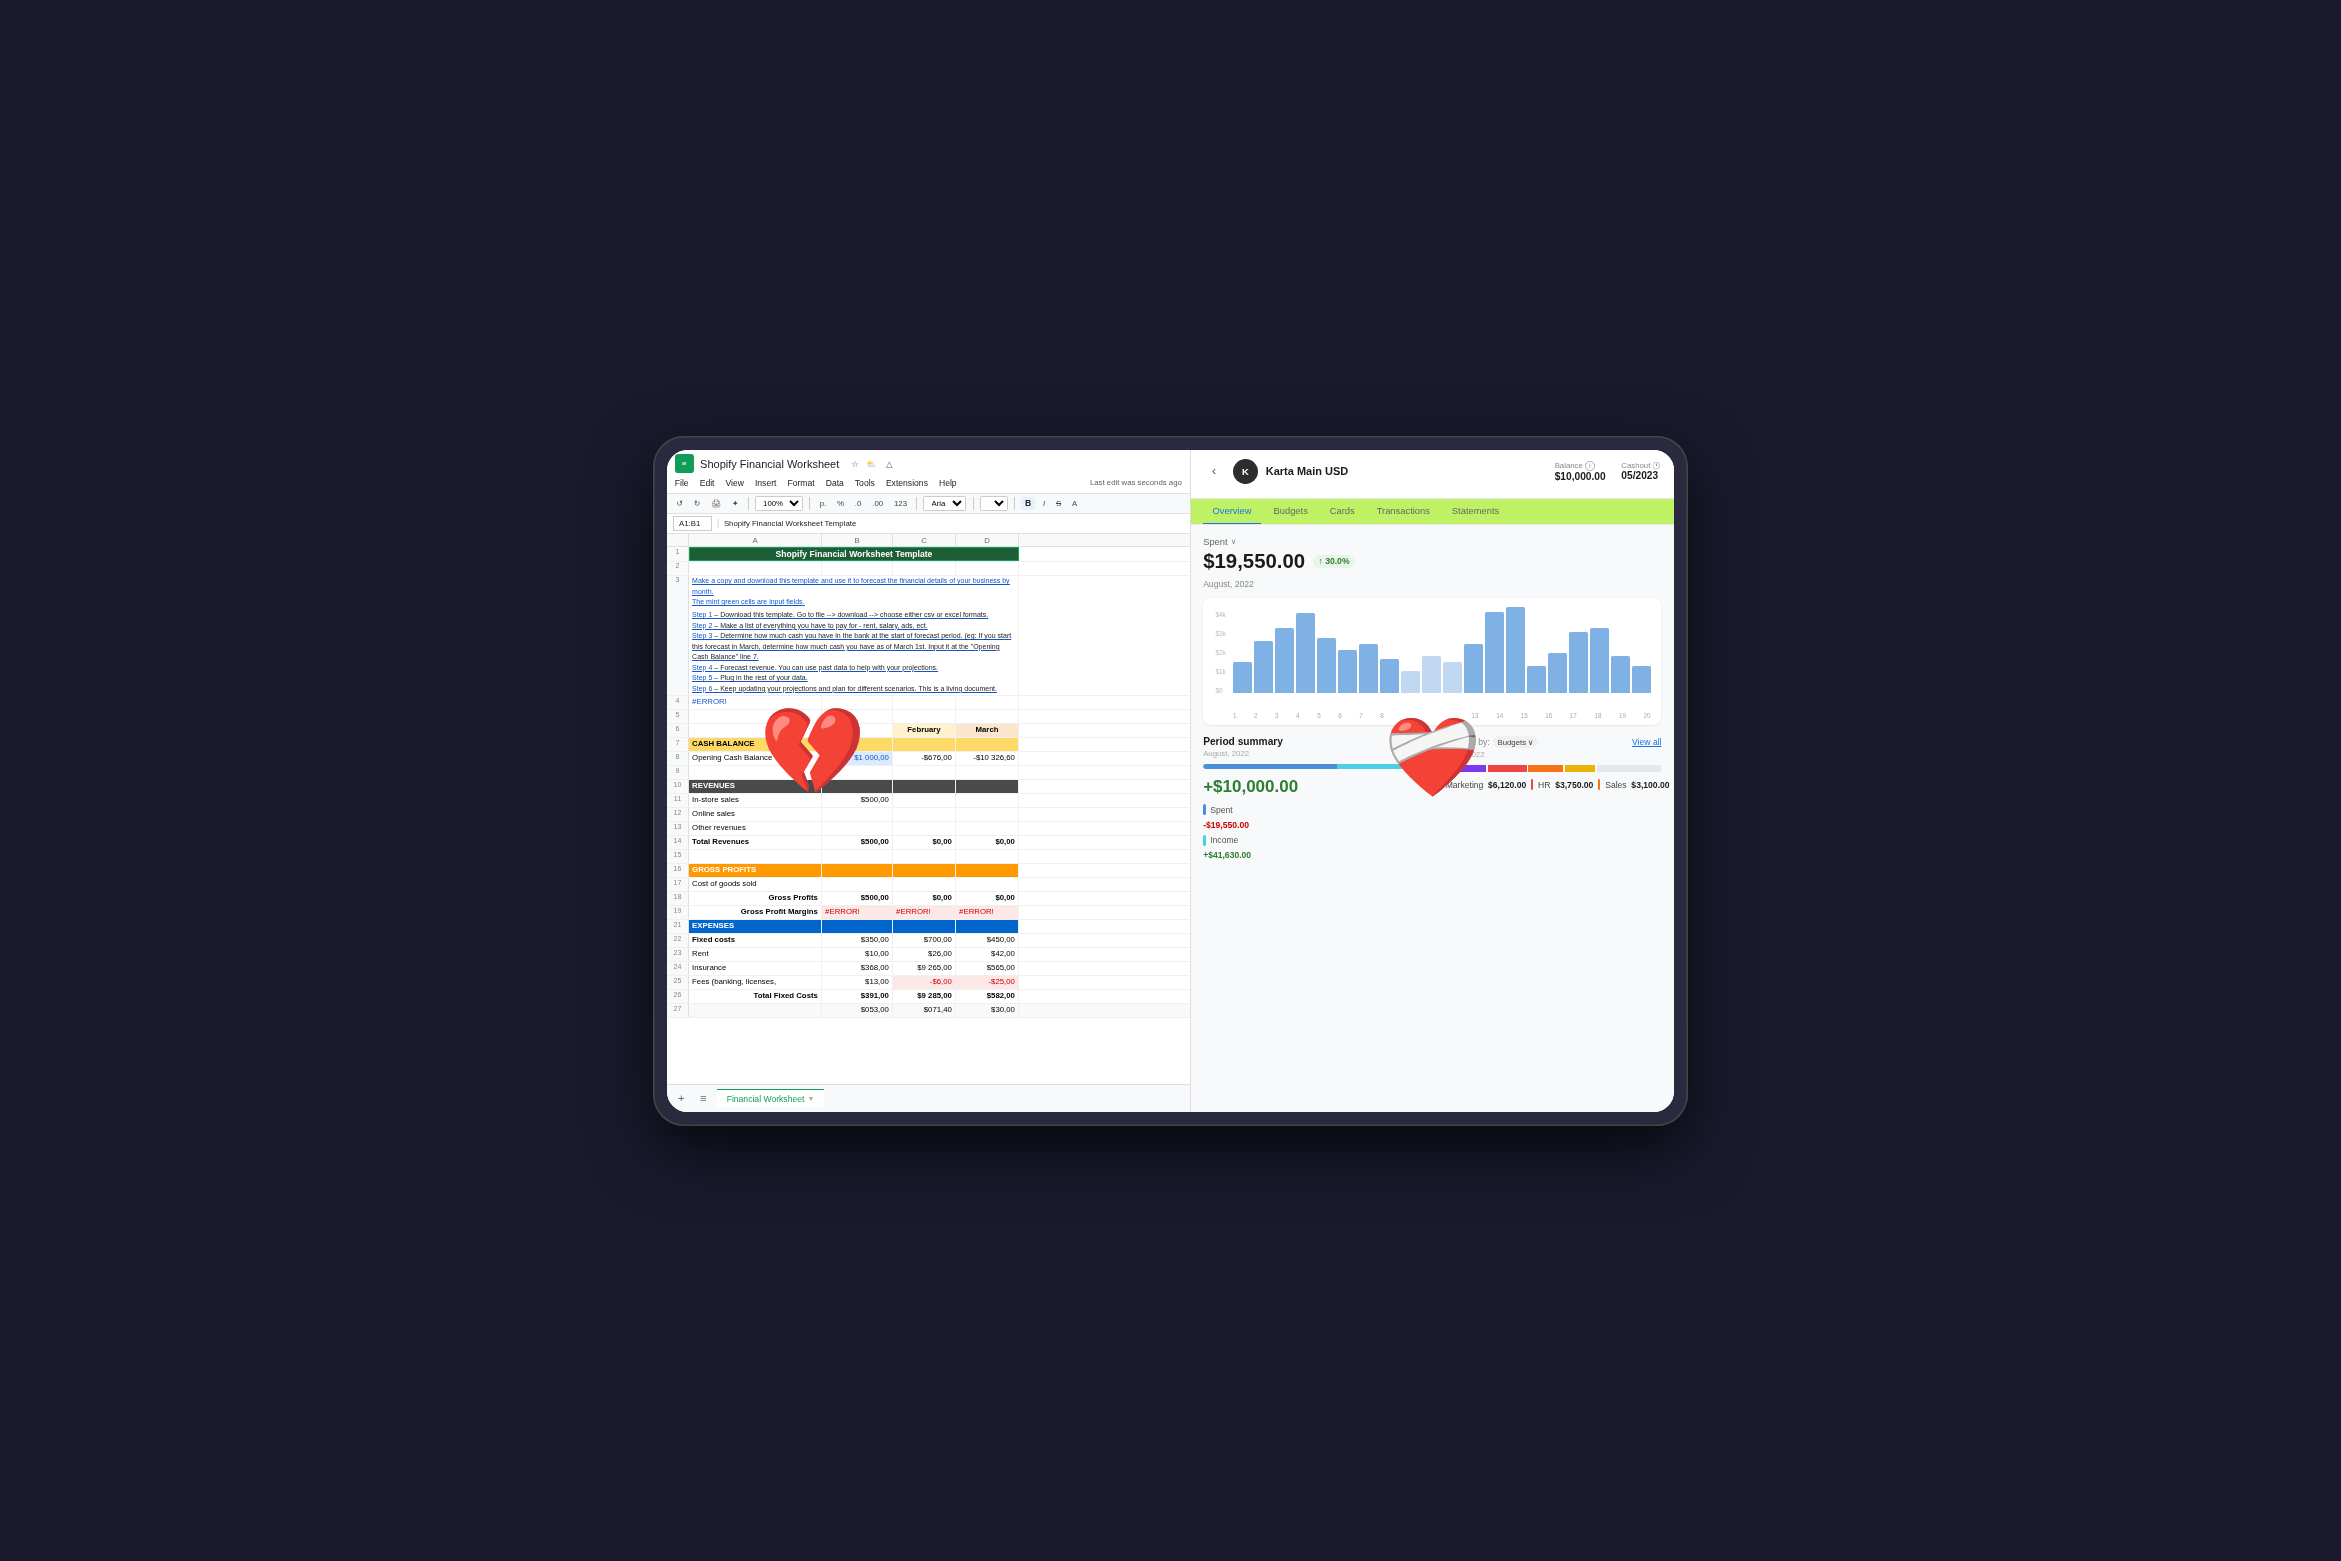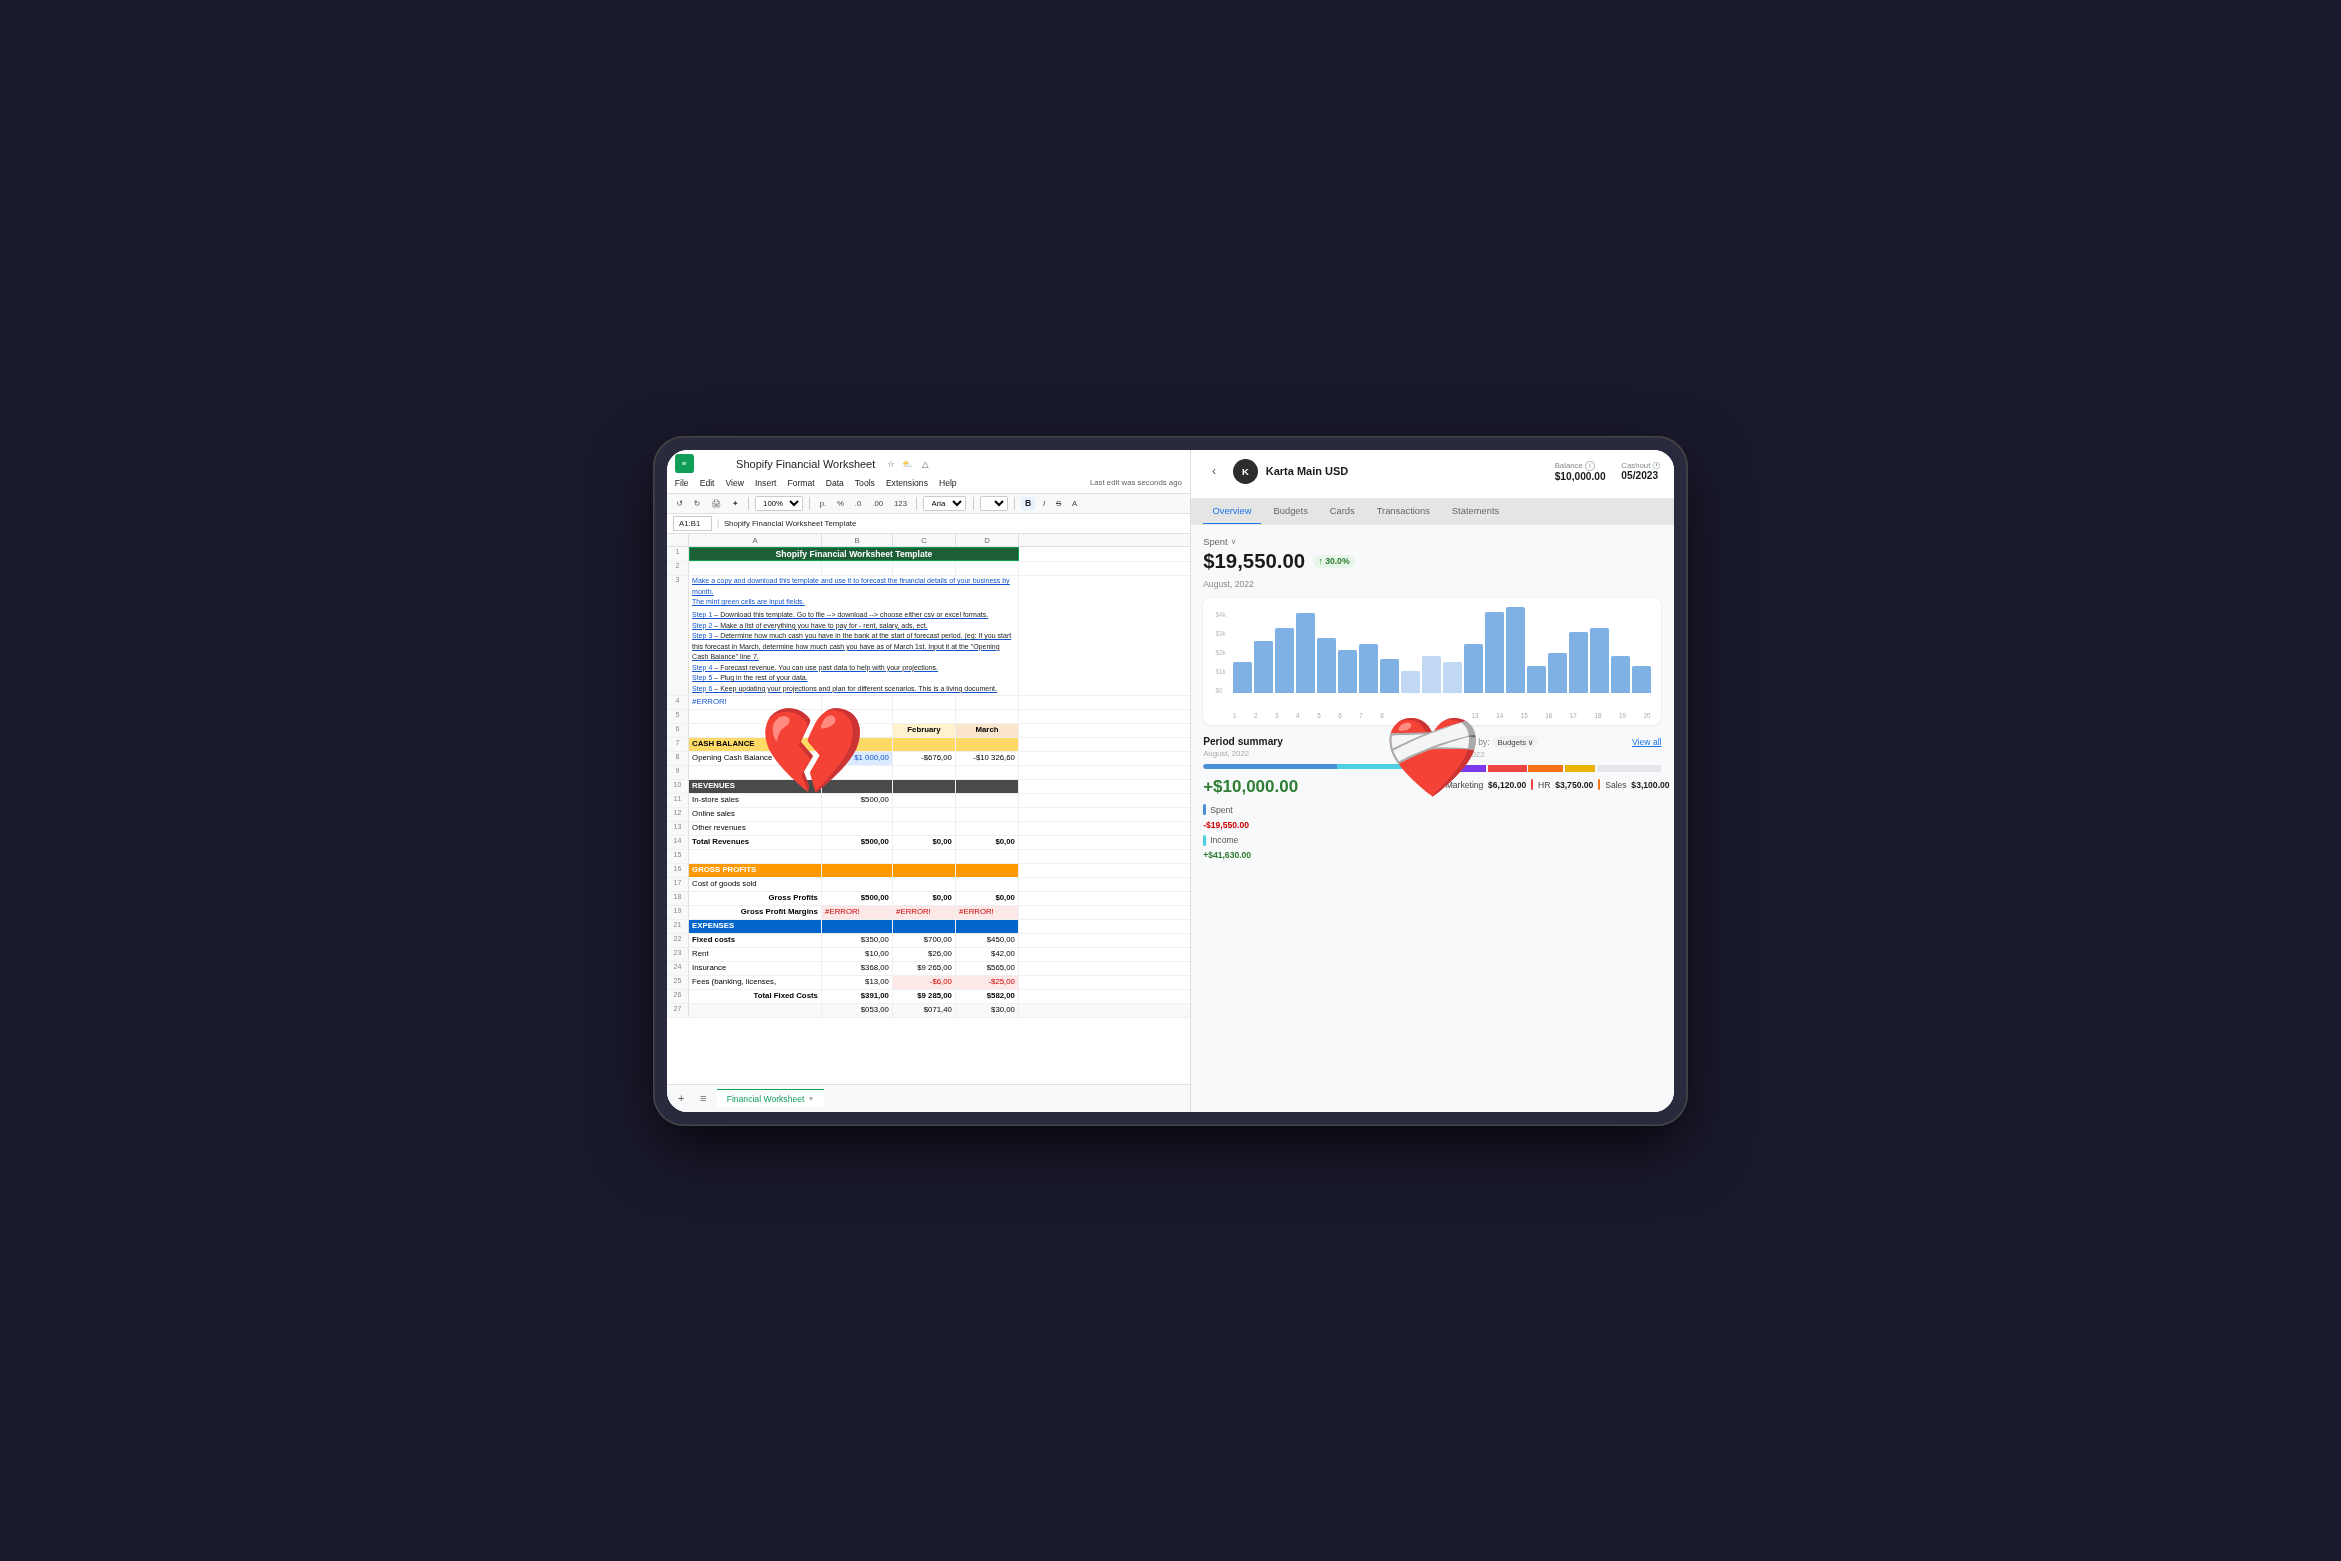--- a/index.html
+++ b/index.html
@@ -64,21 +64,20 @@
       justify-content: center;
       color: white;
       font-size: 7.8px;
       font-weight: bold;
       flex-shrink: 0;
     }
     .sheets-doc-title {
       font-size: 11px;
       font-weight: 500;
       color: #202124;
-      margin-left: 36px;
     }
     .sheets-icons-row {
       display: flex;
       gap: 4.7px;
       margin-left: 3.1px;
     }
     .icon-btn {
       width: 12.5px;
       height: 12.5px;
       color: #5f6368;
@@ -385,21 +384,21 @@
       align-items: center;
       font-size: 7px;
       color: #aaa;
     }
 
     
     .karta-nav {
       display: flex;
       gap: 3.1px;
       padding: 0 12.5px;
-      background: #e5e5e5;
+      background: #bef264;
       border-bottom: 0.8px solid #e8e8e8;
     }
     .nav-tab {
       padding: 6.3px 9.4px;
       font-size: 9.4px;
       color: #666;
       cursor: pointer;
       border-bottom: 1.6px solid transparent;
       white-space: nowrap;
     }

